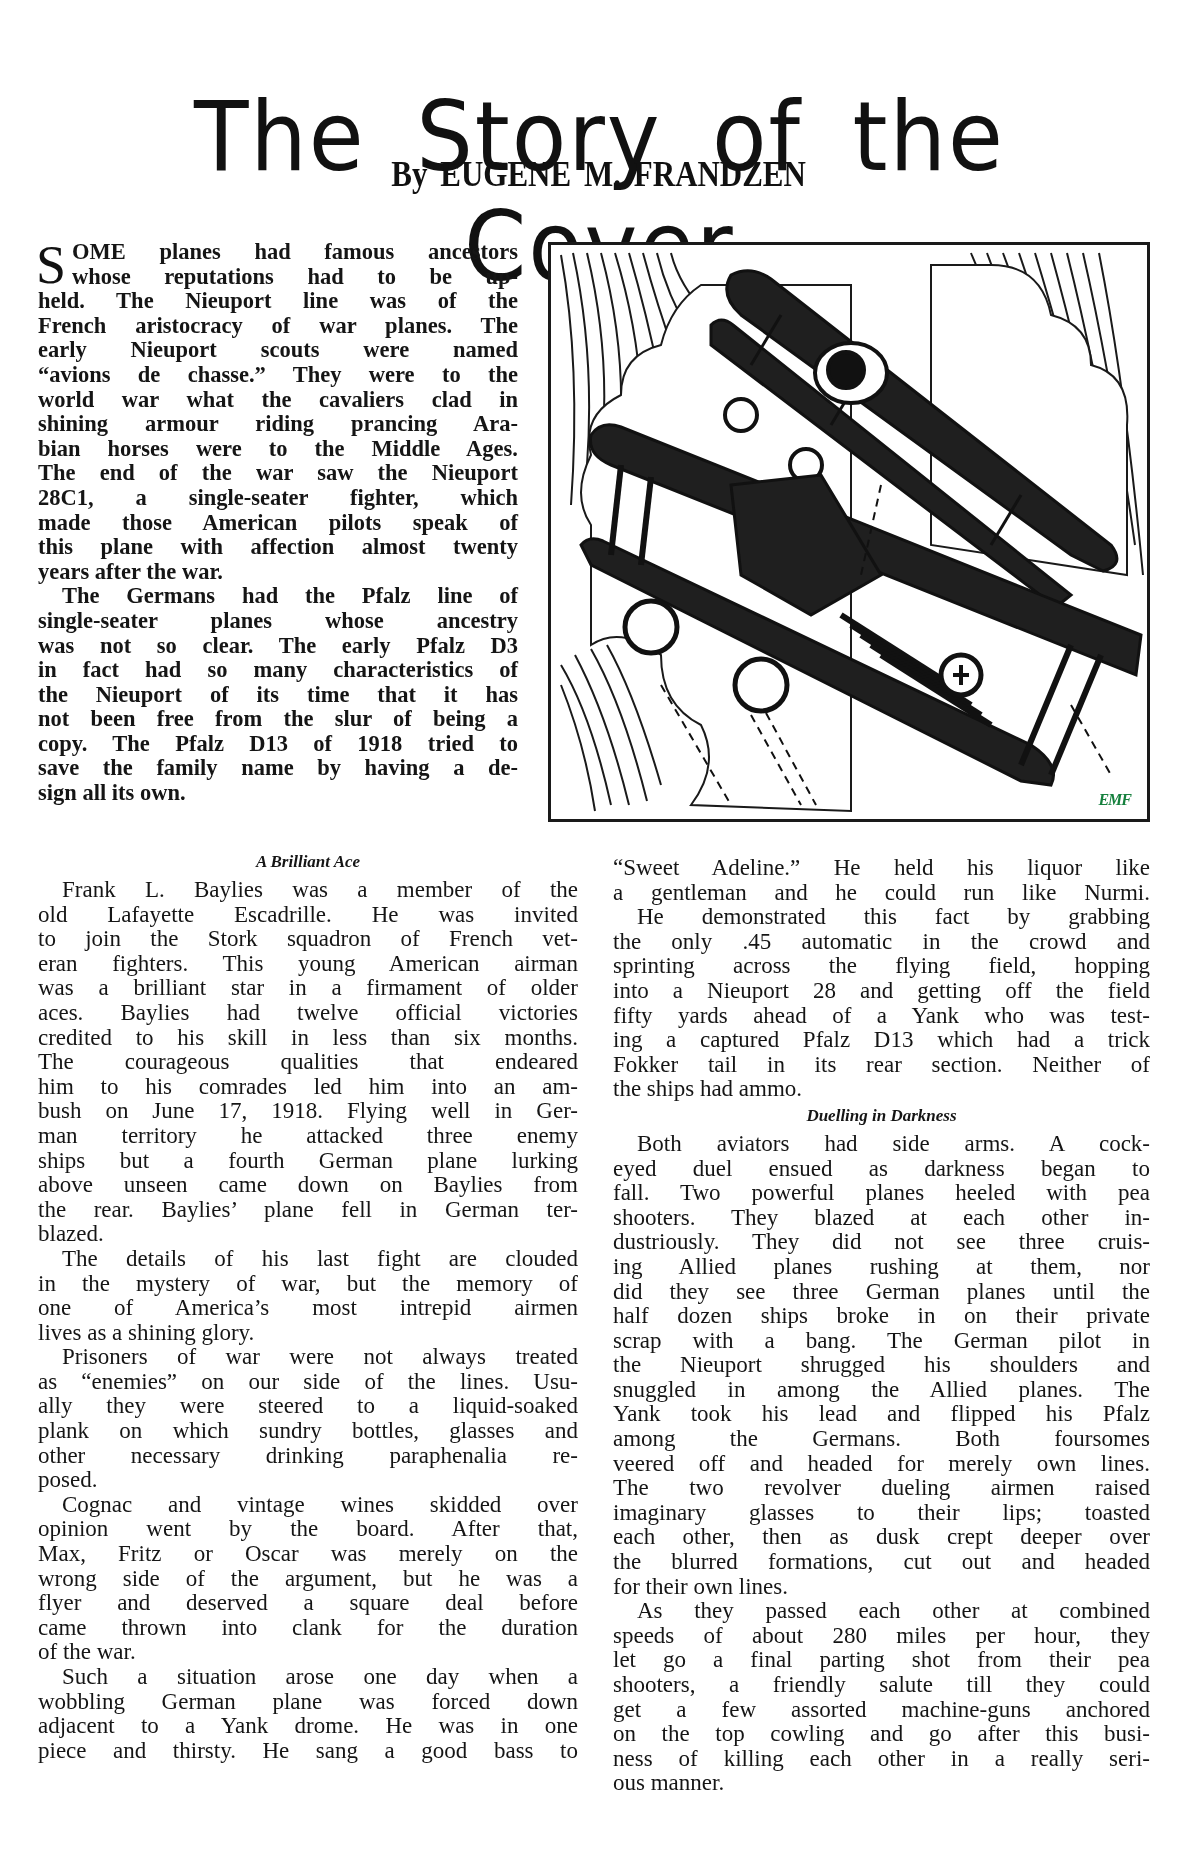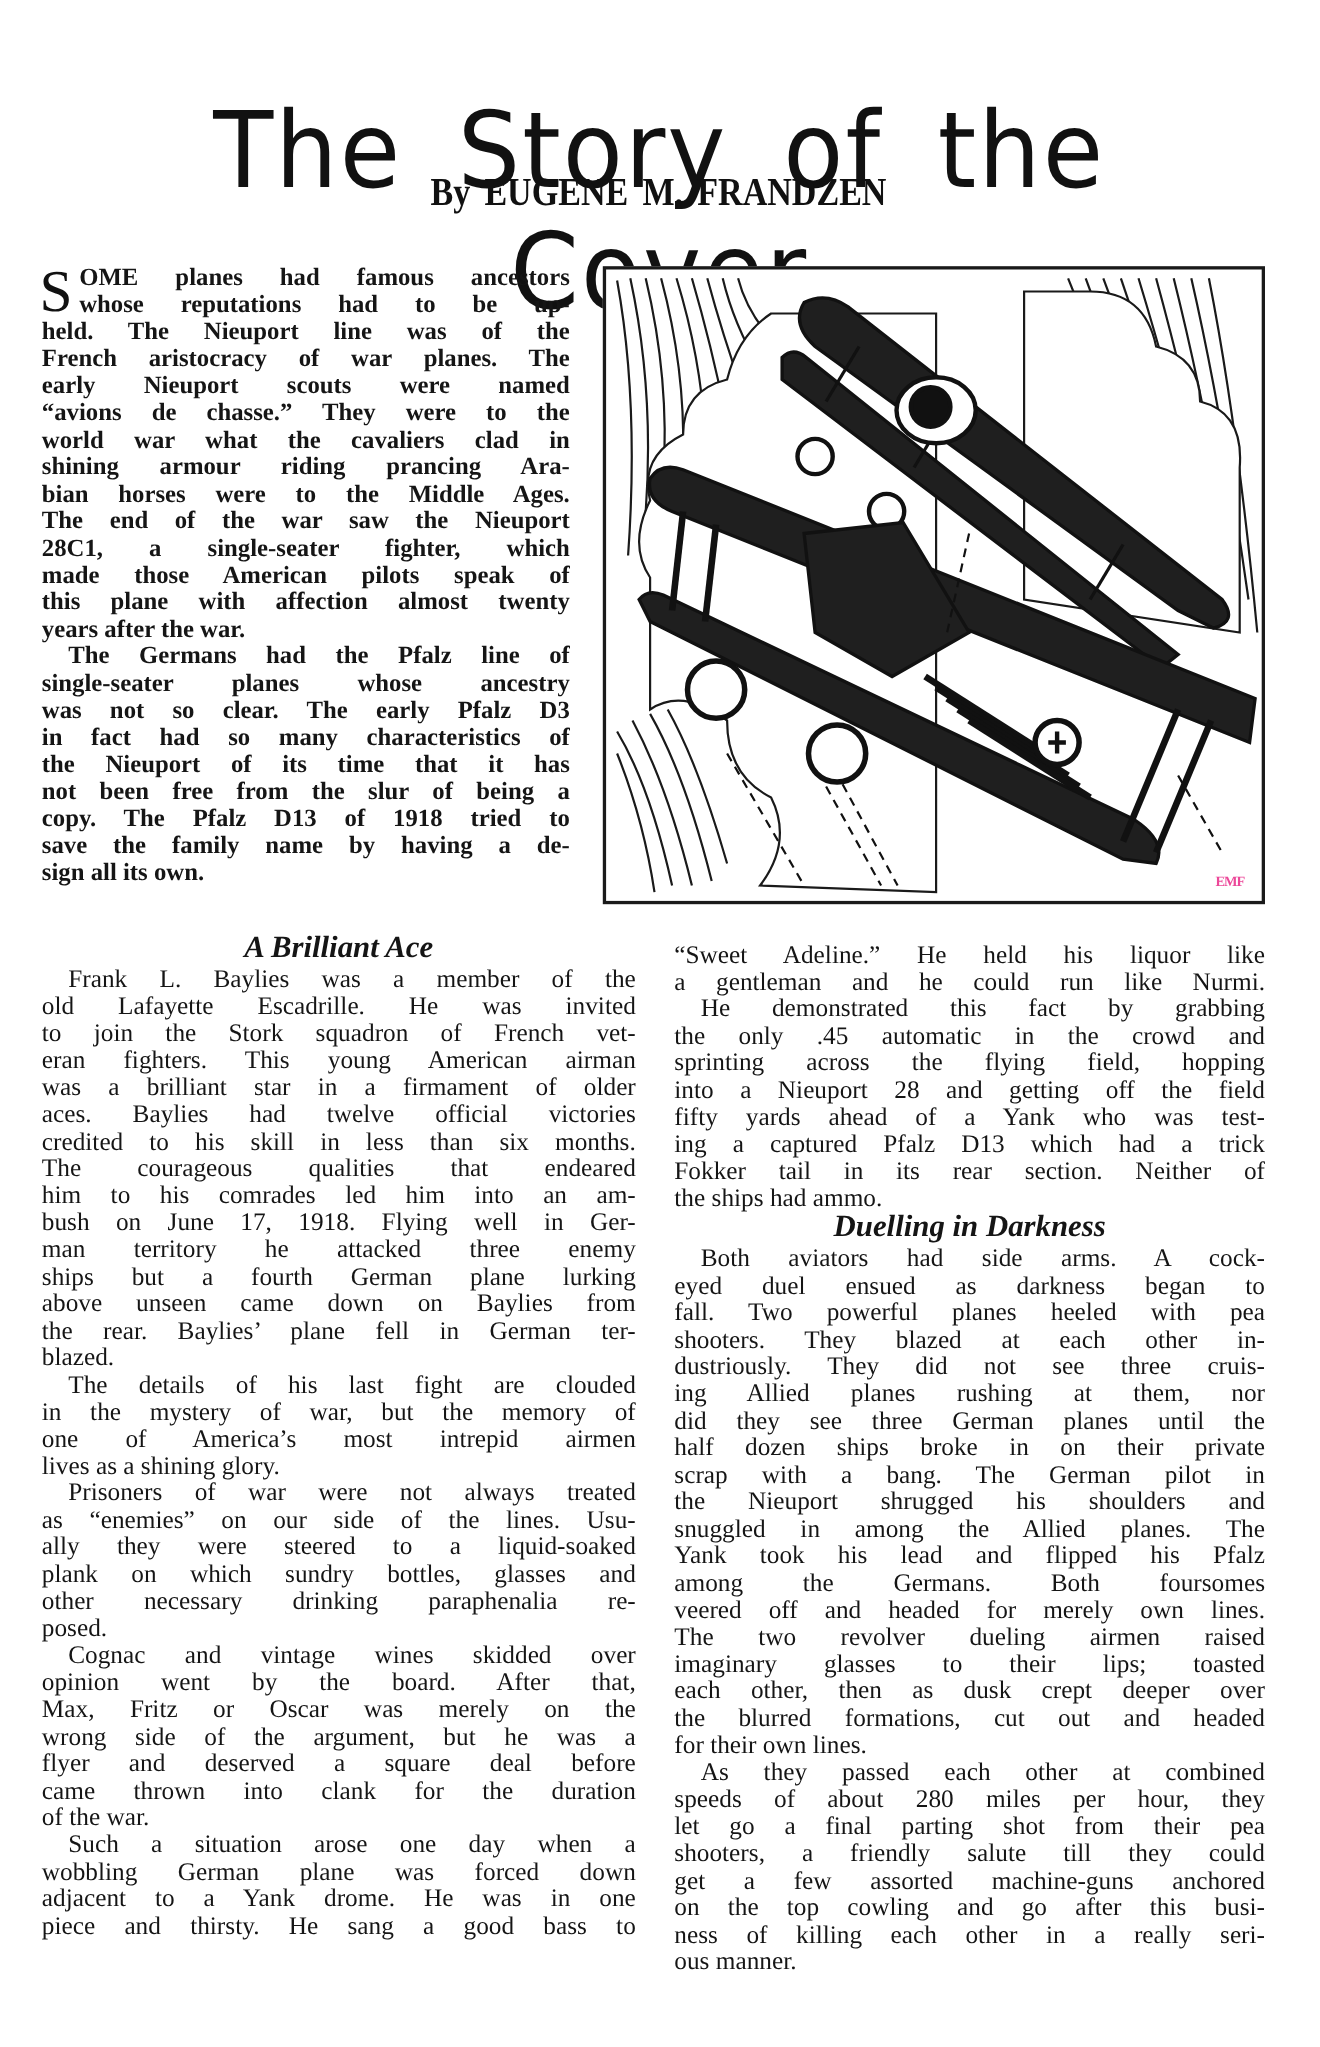--- a/index.html
+++ b/index.html
@@ -36,31 +36,31 @@
   .dropcap {
     position: absolute; left: -2px; top: 2px; font-family: "Liberation Serif", serif;
     font-size: 54px; line-height: 46px; font-weight: normal; color: #111;
   }
   .dc-pad { padding-left: 32px; }
 
   .left-col { left: 38px; top: 848px; width: 540px; }
   .right-col { left: 613px; top: 856px; width: 537px; }
   .subhead {
     display: block; text-align: center; font-style: italic; font-weight: bold;
-    height: 30px; line-height: 28px; font-size: 28px;
+    height: 30px; line-height: 28px; font-size: 17px;
   }
 
   .illustration {
     position: absolute; left: 548px; top: 242px; width: 596px; height: 574px;
     border: 3px solid #1a1a1a; background: #fff; overflow: hidden;
   }
   .illustration svg { display: block; width: 100%; height: 100%; }
   .signature {
     position: absolute; right: 16px; bottom: 10px; font-family: "Liberation Serif", serif;
-    font-weight: bold; font-size: 13px; color: #ec4899; letter-spacing: -1px;
+    font-style: italic; font-weight: bold; font-size: 16px; color: #15803d; letter-spacing: -1px;
   }
 </style>
 </head>
 <body>
 
 <div class="page">
 
   <h1 class="title">The Story of the Cover</h1>
   <div class="byline">By EUGENE M. FRANDZEN</div>
 

